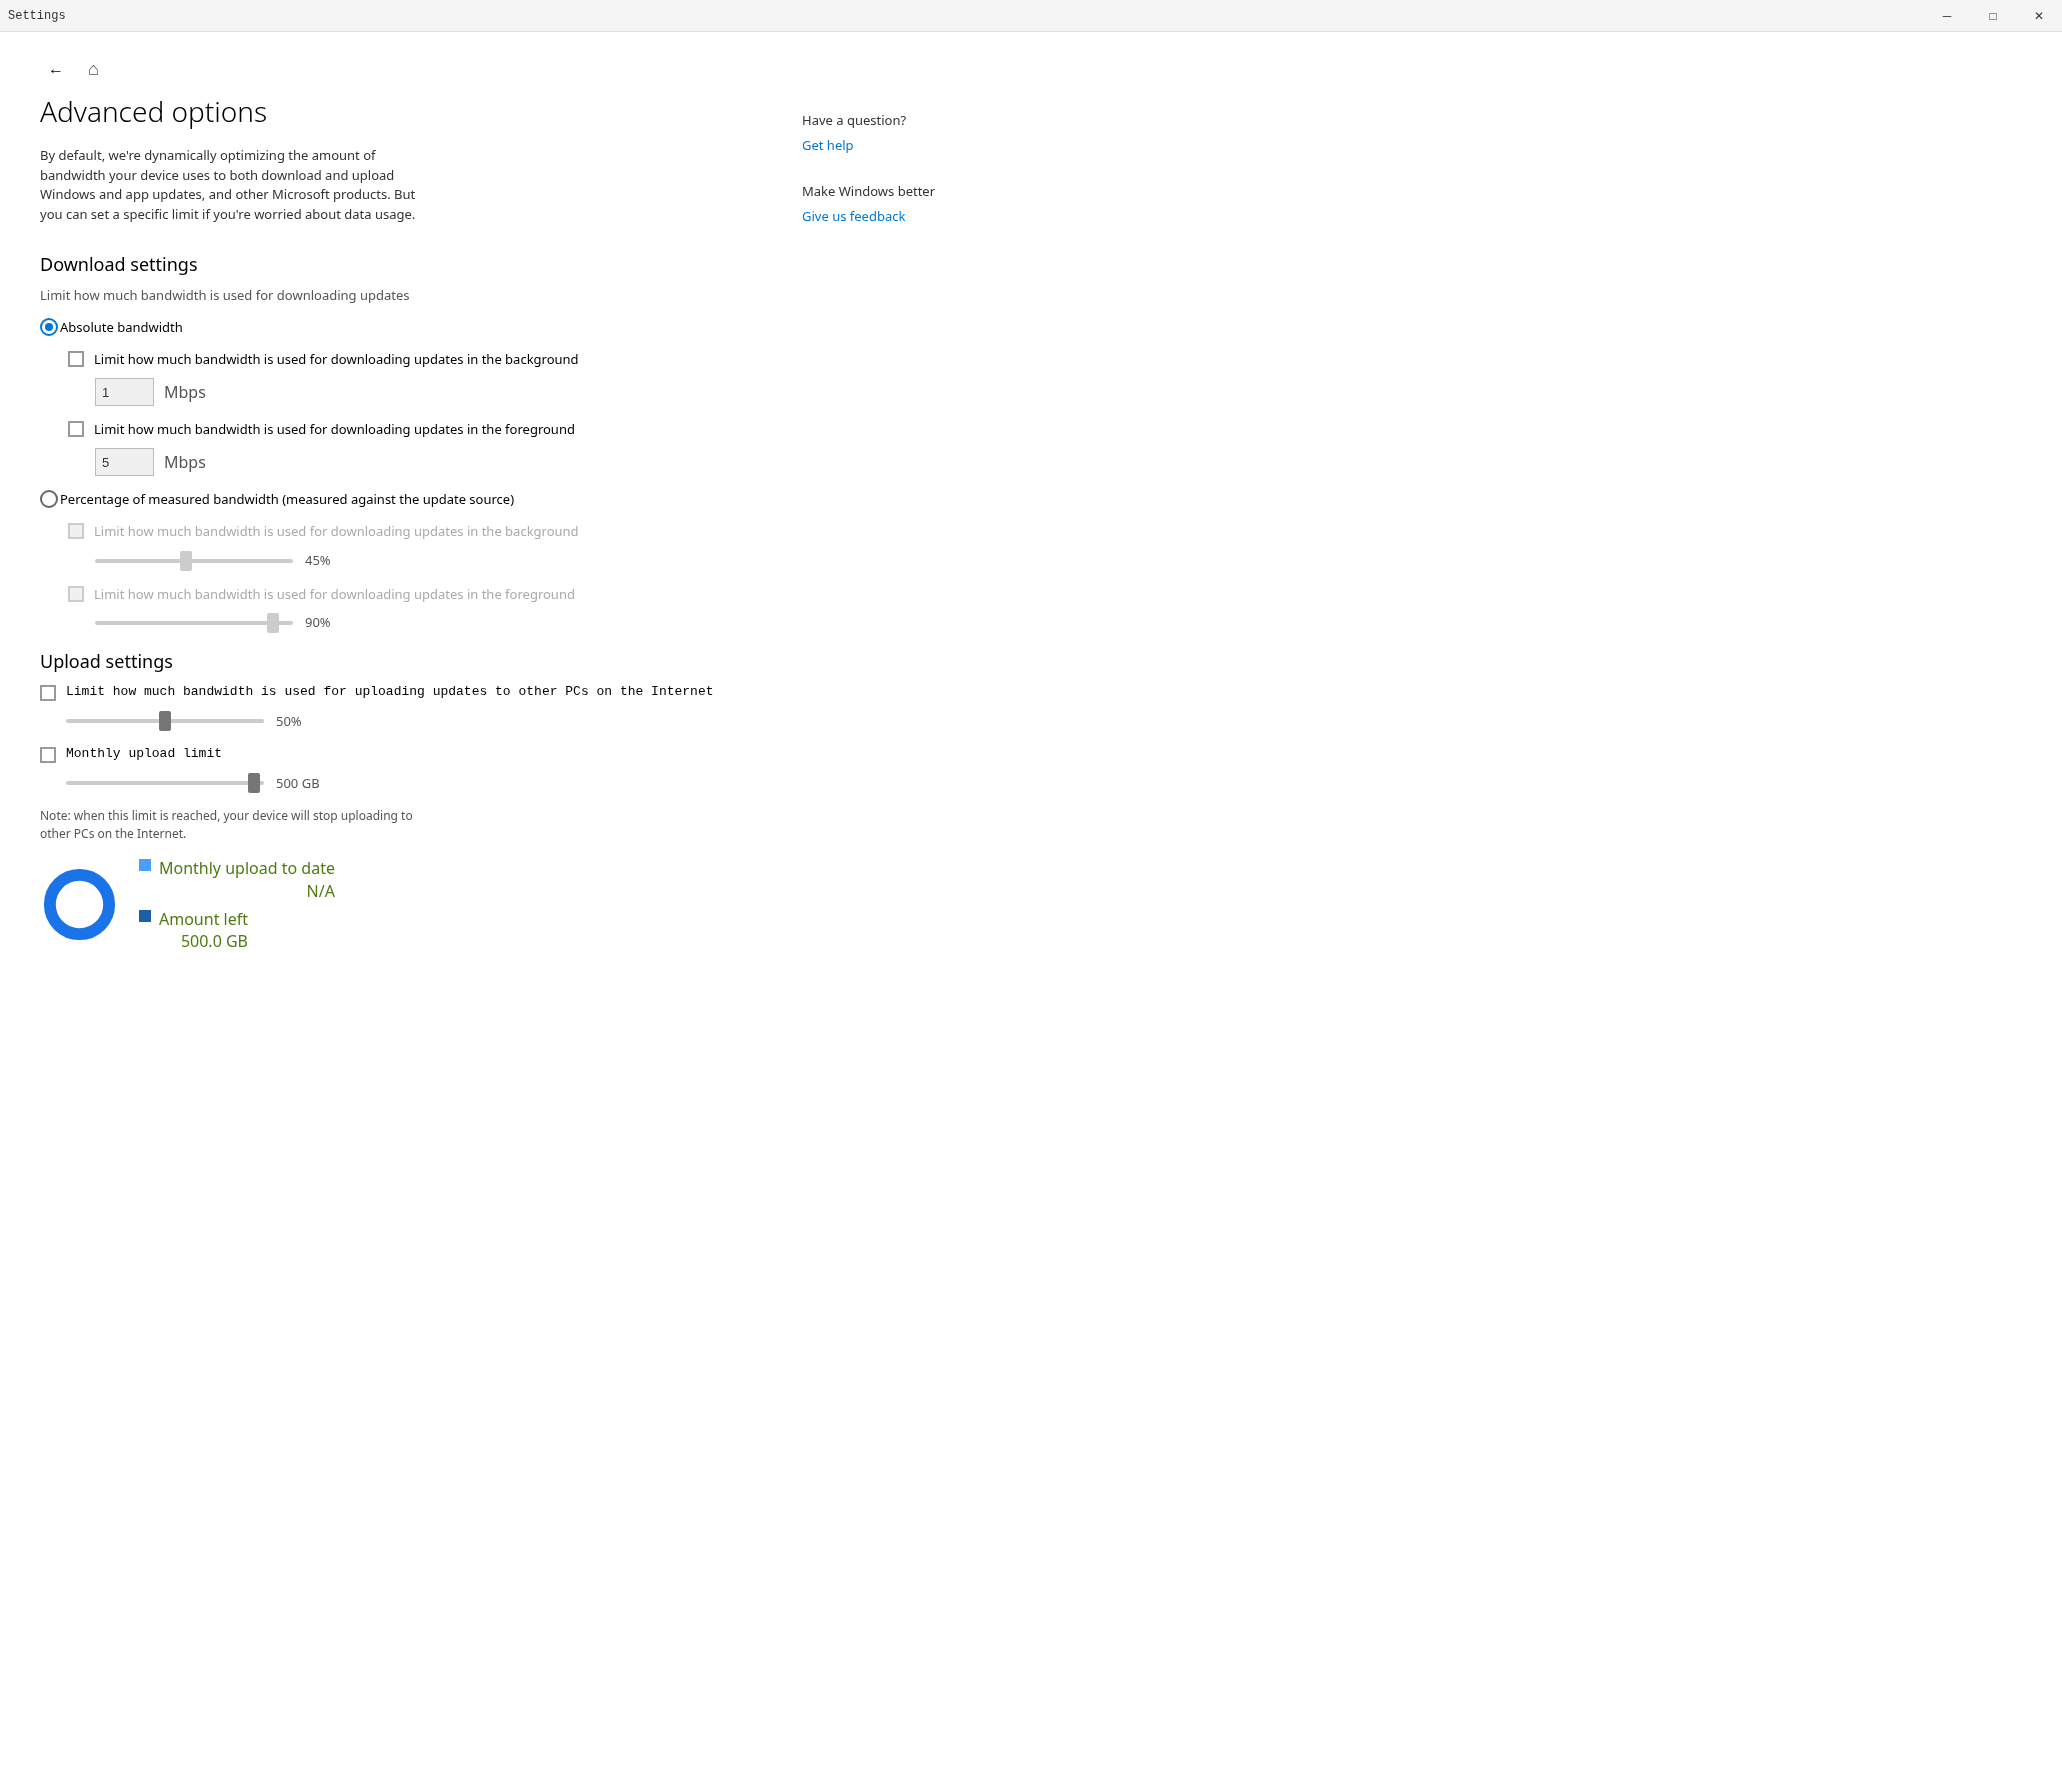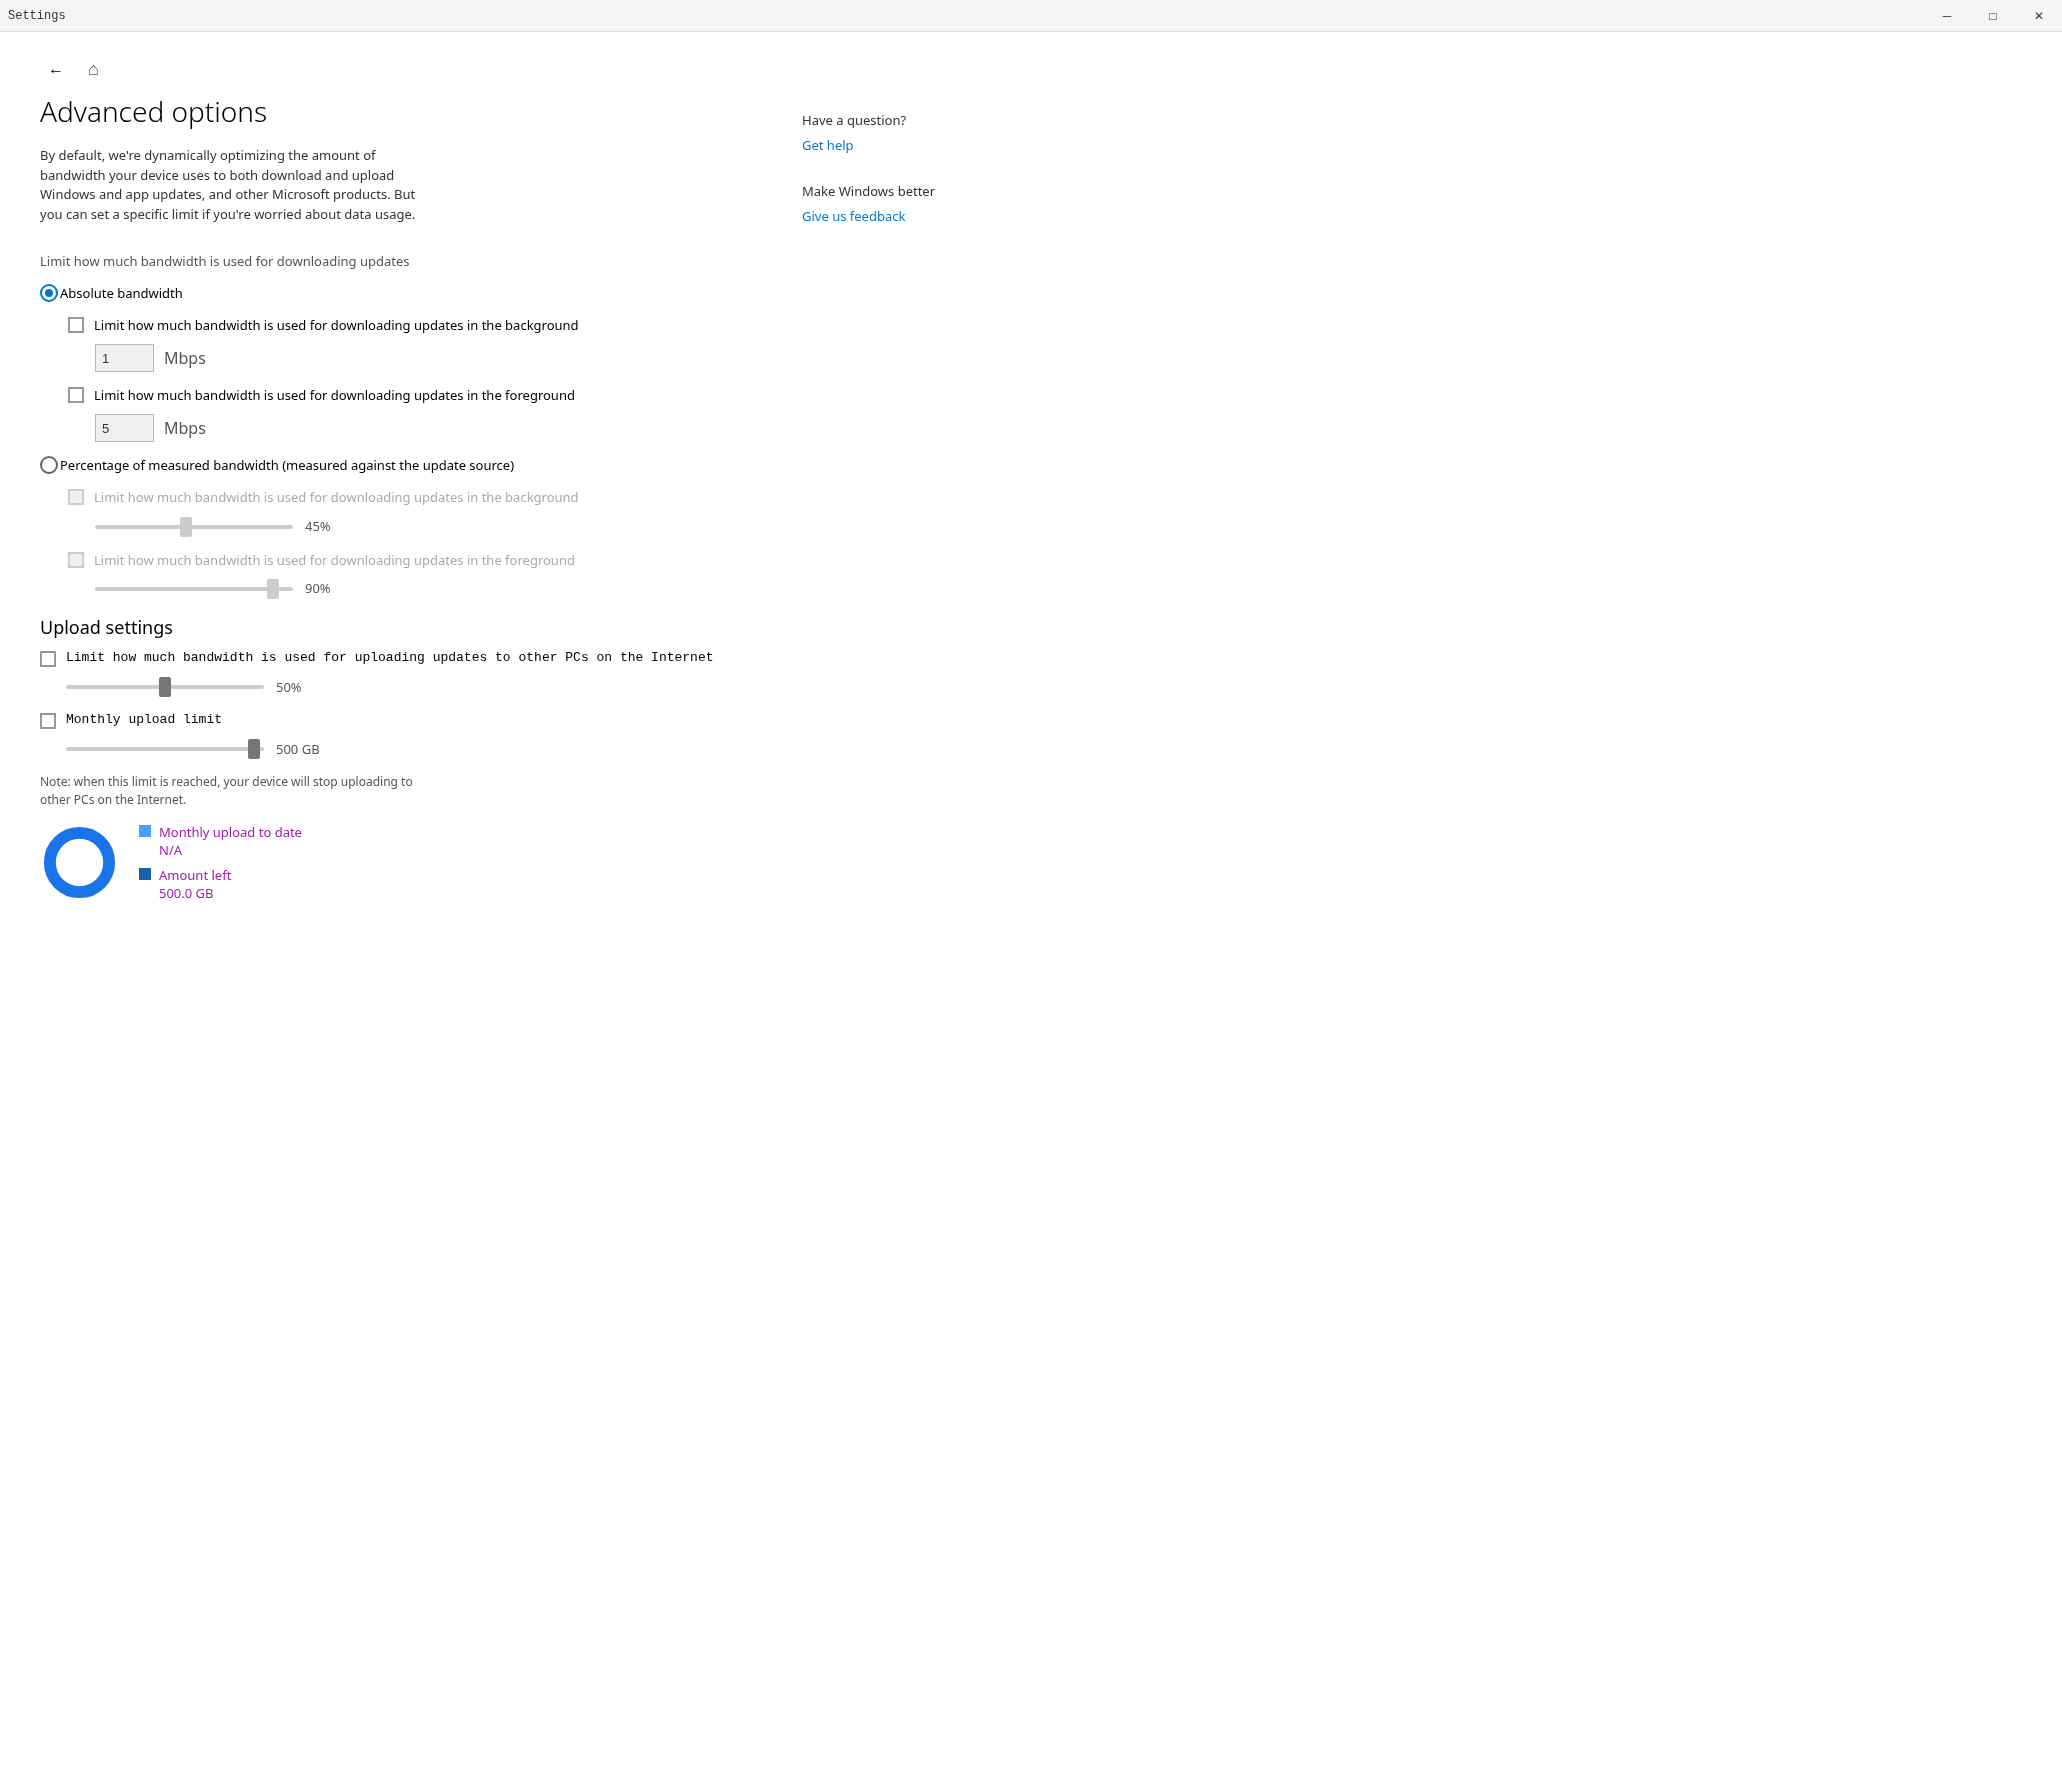--- a/index.html
+++ b/index.html
@@ -275,23 +275,24 @@
       align-items: flex-start;
       gap: 8px;
     }
     .legend-dot {
       width: 12px;
       height: 12px;
       flex-shrink: 0;
       margin-top: 2px;
     }
     .legend-text {
-      font-size: 13px;
-      color: #a21caf;
+      font-size: 16px;
+      color: #4d7c0f;
       line-height: 1.4;
+      text-align: right;
     }
 
     
     .right-panel {
       width: 238px;
       padding: 79px 30px 30px 30px;
       flex-shrink: 0;
     }
     .help-section {
       margin-bottom: 28px;
@@ -366,20 +367,21 @@
       </div>
       <div class="home-icon-btn">
         <span>⌂</span>
       </div>
     </div>
 
     <h1 class="page-title">Advanced options</h1>
 
     <p class="description">By default, we're dynamically optimizing the amount of bandwidth your device uses to both download and upload Windows and app updates, and other Microsoft products. But you can set a specific limit if you're worried about data usage.</p>
 
+    <h2 class="section-heading">Download settings</h2>
     <p class="section-label">Limit how much bandwidth is used for downloading updates</p>
 
     <div class="radio-option">
       <div class="radio-input checked"></div>
       <span class="radio-label">Absolute bandwidth</span>
     </div>
 
     <div class="checkbox-row">
       <div class="checkbox-box"></div>
       <span class="checkbox-label">Limit how much bandwidth is used for downloading updates in the background</span>

